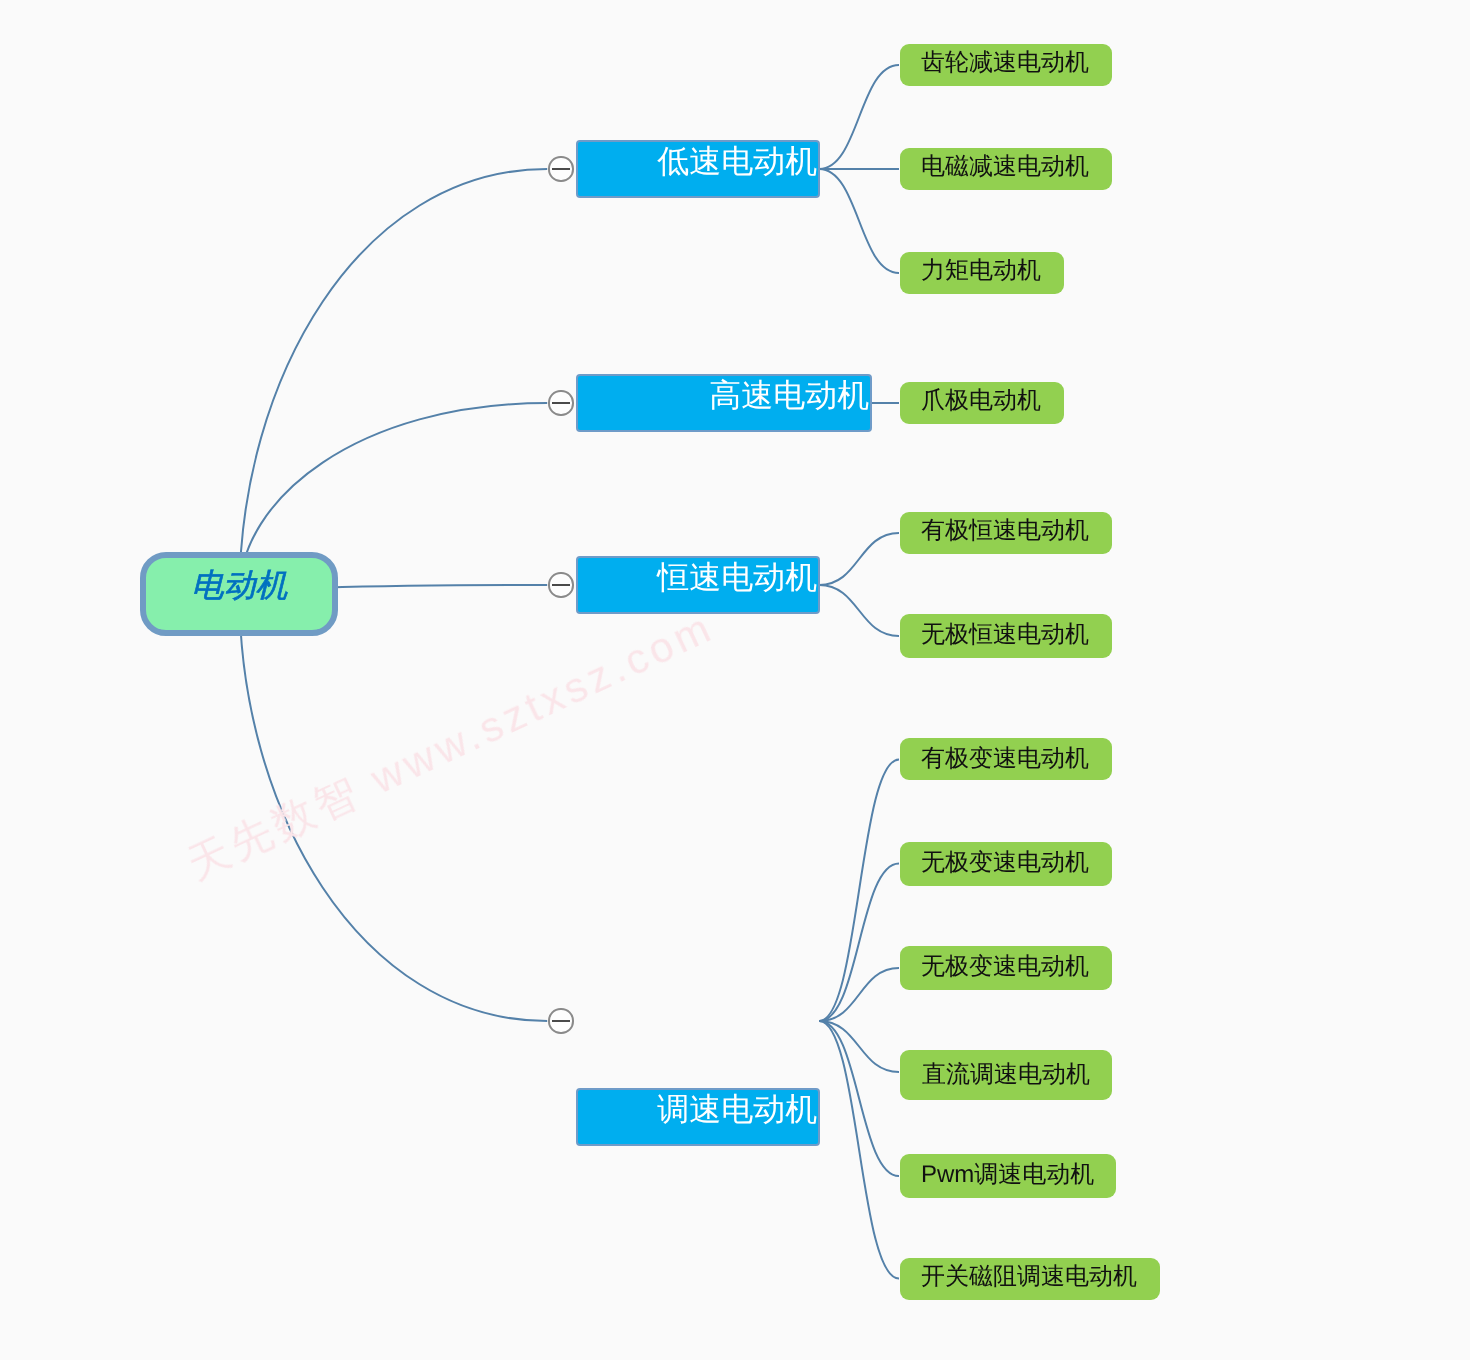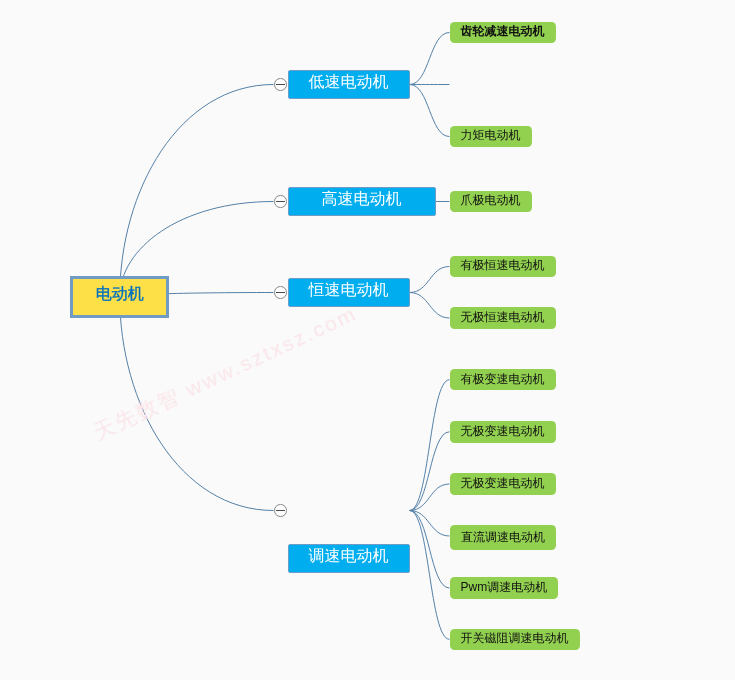--- a/index.html
+++ b/index.html
@@ -8,26 +8,26 @@
     width:735px;height:680px;
     background:#fafafa;
     font-family:"Liberation Sans",sans-serif;
     overflow:hidden;
     position:relative;
   }
   #stage{position:absolute;left:0;top:0;width:735px;height:680px;}
   svg.links{position:absolute;left:0;top:0;width:735px;height:680px;overflow:visible;}
   .node{position:absolute;box-sizing:border-box;display:flex;align-items:center;
         justify-content:center;white-space:nowrap;line-height:1;}
-  .root-node{background:#fde047;border:3px solid #709bc4;border-radius:0;
-             color:#0070c0;font-size:16px;}
+  .root-node{background:#86efac;border:3px solid #709bc4;border-radius:13px;
+             color:#0070c0;font-size:16px;font-style:italic;}
   .root-node span{position:relative;top:-2.5px;transform:translateZ(0);
                   -webkit-text-stroke:0.35px #0070c0;}
   .branch-node{background:#00aeef;border:1px solid #6f9bc8;border-radius:2px;
-               color:#ffffff;font-size:16px;}
+               color:#ffffff;font-size:16px;justify-content:flex-end;}
   .branch-node span{position:relative;top:-2px;transform:translateZ(0);}
   .leaf-node{background:#92d050;border-radius:4.5px;color:#111111;font-size:12px;
              padding:0 11px;}
   .leaf-node span{position:relative;top:-1px;transform:translateZ(0);}
   .toggle{position:absolute;width:12.6px;height:12.6px;border-radius:50%;
           border:1px solid #8a8a8a;background:#fdfdfd;box-sizing:border-box;}
   .toggle i{position:absolute;left:0.9px;right:0.9px;top:4.9px;height:1.2px;background:#4a4a4a;}
   .wm{position:absolute;left:98px;top:419px;height:21px;color:#fae5e9;font-size:21px;
       letter-spacing:2.3px;white-space:nowrap;backface-visibility:hidden;
       transform:rotate(-25deg);transform-origin:left bottom;}
@@ -57,22 +57,25 @@
   <div class="wm">天先数智 www.sztxsz.com</div>
   <div class="node root-node" style="left: 70.2px; top: 276px; width: 99.1px; height: 41.6px;">
     <span>电动机</span>
   </div>
   <div class="toggle" style="left: 274.2px; top: 78.2px;">
     <i></i>
   </div>
   <div class="node branch-node" style="left: 287.6px; top: 70.4px; width: 122px; height: 28.2px;">
     <span>低速电动机</span>
   </div>
-  <div class="node leaf-node" style="left: 449.5px; top: 21.7px; height: 21.6px; font-weight: bold;">
+  <div class="node leaf-node" style="left: 449.5px; top: 21.7px; height: 21.6px;">
     <span>齿轮减速电动机</span>
+  </div>
+  <div class="node leaf-node" style="left: 449.5px; top: 73.7px; height: 21.6px;">
+    <span>电磁减速电动机</span>
   </div>
   <div class="node leaf-node" style="left: 449.5px; top: 125.7px; height: 21.6px;">
     <span>力矩电动机</span>
   </div>
   <div class="toggle" style="left: 274.2px; top: 195.2px;">
     <i></i>
   </div>
   <div class="node branch-node" style="left: 287.6px; top: 187.4px; width: 148px; height: 28.2px;">
     <span>高速电动机</span>
   </div>

